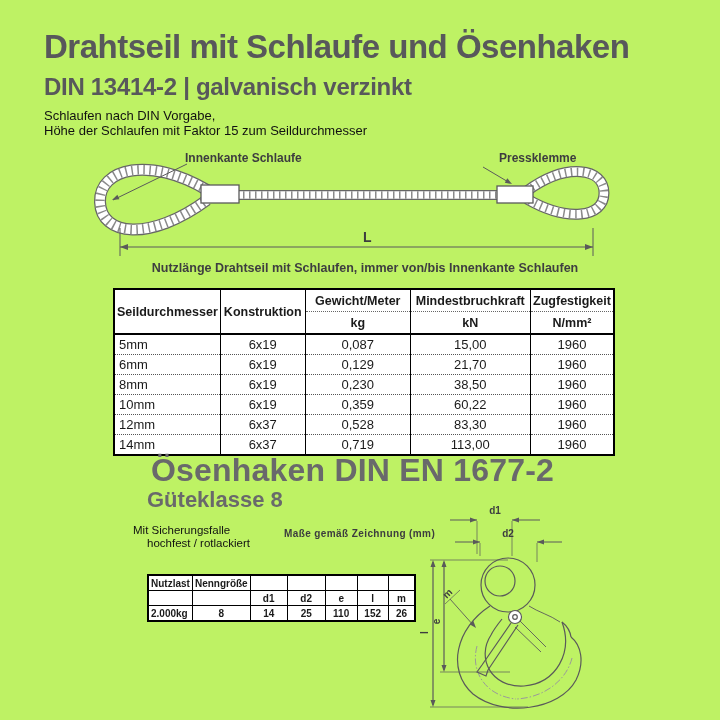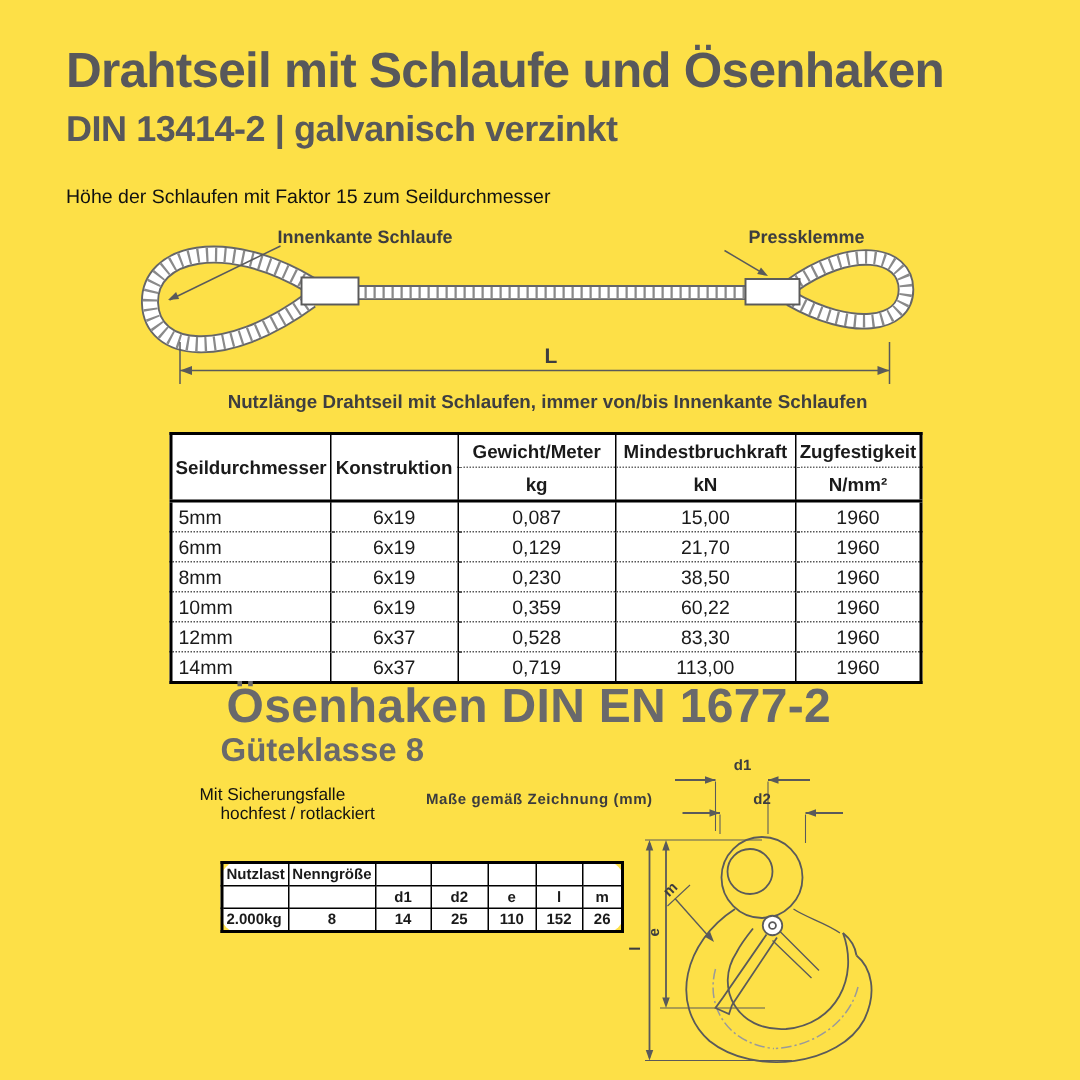--- a/index.html
+++ b/index.html
@@ -1,17 +1,17 @@
 <!DOCTYPE html>
 <html><head>
 <meta charset="utf-8">
 <style>
   html,body { margin:0; padding:0; background:#fff; }
   .page {
-    position:relative; width:720px; height:720px; background:#fde047;
+    position:relative; width:720px; height:720px; background:#bef264;
     font-family:"Liberation Sans", sans-serif; color:#1a1a1a; overflow:hidden;
   }
   .abs { position:absolute; }
 
   .title {
     font-size:33px; font-weight:bold; color:#58585b; letter-spacing:-0.5px; white-space:nowrap;
   }
   .subtitle {
     font-size:24px; font-weight:bold; color:#58585b; letter-spacing:-0.3px; white-space:nowrap;
   }
@@ -46,20 +46,21 @@
   .rot90 { transform:rotate(-90deg); transform-origin:center; }
   .rot45 { transform:rotate(-45deg); transform-origin:center; }
 </style>
 </head>
 <body>
 
 <div class="page">
 
   <div class="abs title" style="left:44px; top:28px;">Drahtseil mit Schlaufe und Ösenhaken</div>
   <div class="abs subtitle" style="left:44px; top:73px;">DIN 13414-2 | galvanisch verzinkt</div>
+  <div class="abs note" style="left:44px; top:108px;">Schlaufen nach DIN Vorgabe,</div>
   <div class="abs note" style="left:44px; top:123px;">Höhe der Schlaufen mit Faktor 15 zum Seildurchmesser</div>
 
   <svg class="abs" style="left:55px; top:150px;" width="620" height="112" viewBox="0 0 620 112">
 
     <g>
       <path d="M152 40 C95 6 44 18 45 52 C46 86 95 92 152 50" fill="none" stroke="#666" stroke-width="12"></path>
       <path d="M152 40 C95 6 44 18 45 52 C46 86 95 92 152 50" fill="none" stroke="#fff" stroke-width="9.5"></path>
       <path d="M152 40 C95 6 44 18 45 52 C46 86 95 92 152 50" fill="none" stroke="#8a8a8a" stroke-width="9.5" stroke-dasharray="1.5 4.5"></path>
     </g>
 
@@ -165,21 +166,21 @@
         </tr>
       </tbody>
   </table>
 
   <div class="abs section-title" style="left:140px; top:452px;">Ösenhaken DIN EN 1677-2</div>
   <div class="abs section-sub" style="left:147px; top:487px;">Güteklasse 8</div>
   <div class="abs small-note" style="left:133px; top:524px;">Mit Sicherungsfalle</div>
   <div class="abs small-note" style="left:147px; top:537px;">hochfest / rotlackiert</div>
   <div class="abs dims-note" style="left:284px; top:528px;">Maße gemäß Zeichnung (mm)</div>
 
-  <table class="hook-table abs" style="left:147px; top:574px;border-radius:13px;">
+  <table class="hook-table abs" style="left:147px; top:574px;">
     <colgroup>
       <col style="width:43px">
         <col style="width:55px">
         <col style="width:37px">
         <col style="width:38px">
         <col style="width:32px">
         <col style="width:31px">
         <col style="width:27px">
     </colgroup>
     <thead>

